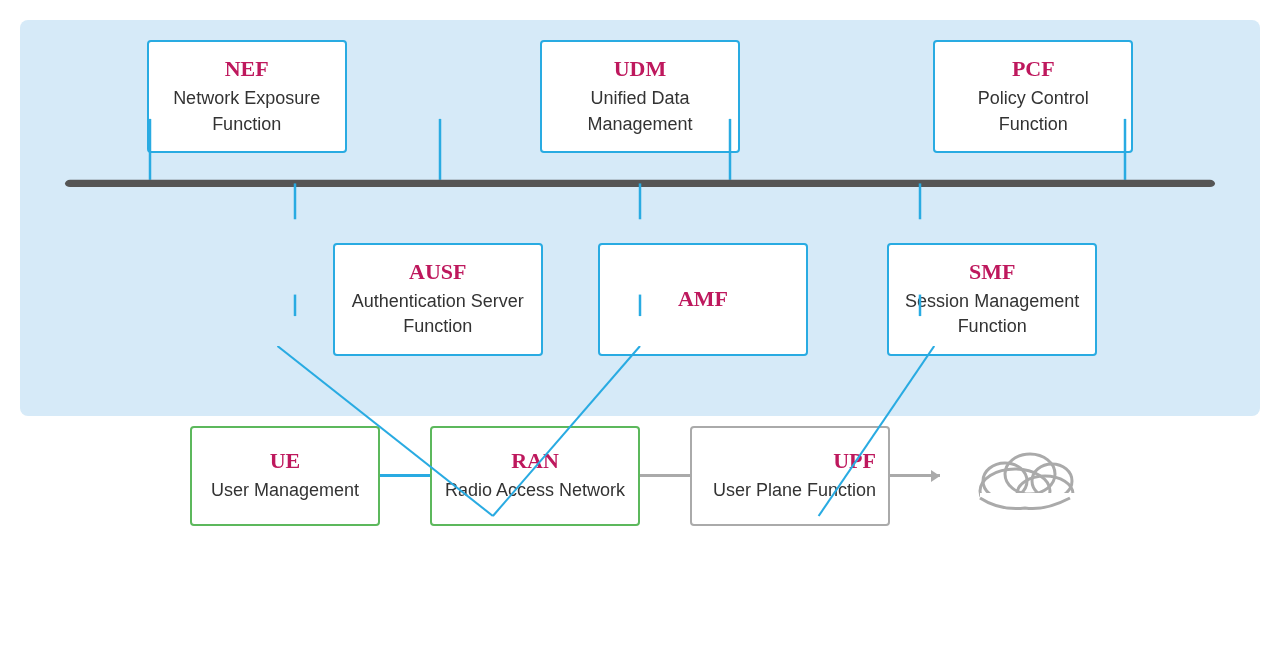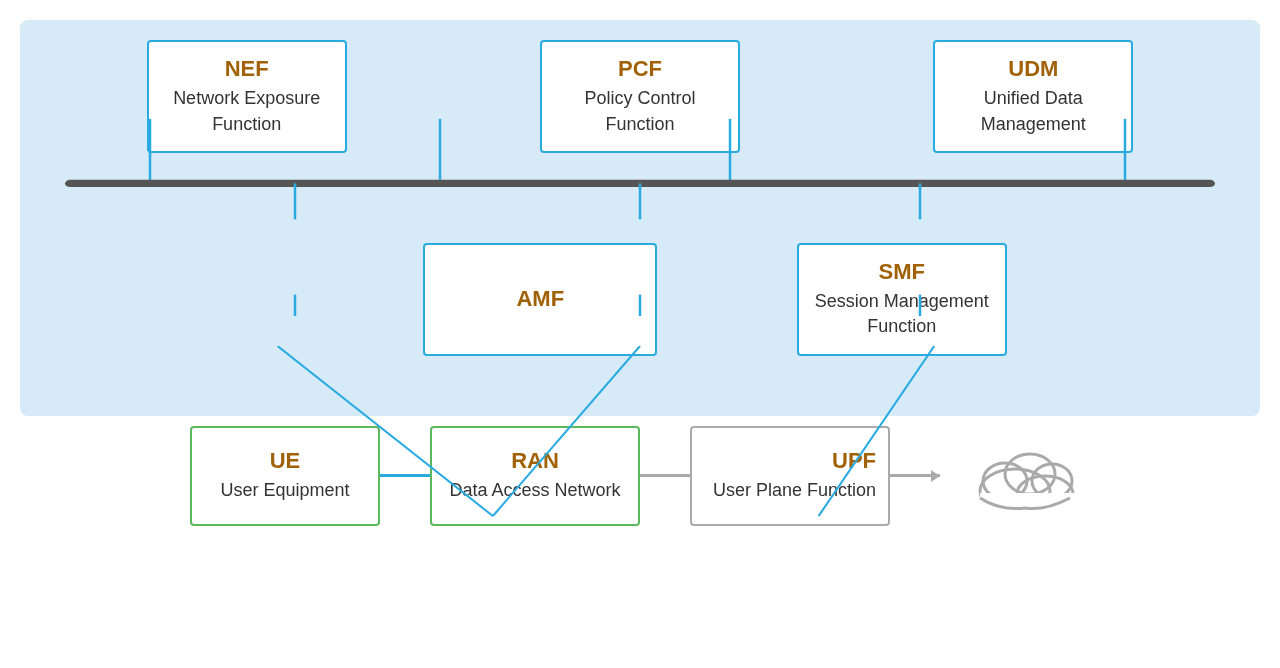--- a/index.html
+++ b/index.html
@@ -55,22 +55,23 @@
     }
 
     .nf-box.gray {
       border-color: #aaaaaa;
       align-items: flex-end;
     }
 
     .nf-title {
       font-size: 22px;
       font-weight: bold;
-      color: #a16207;
+      color: #be185d;
       line-height: 1.2;
+      font-family: Liberation Serif, serif;
     }
 
     .nf-subtitle {
       font-size: 18px;
       color: #333333;
       margin-top: 4px;
       line-height: 1.4;
     }
 
     
@@ -111,27 +112,27 @@
 
   <div class="core-area">
     <div class="core-inner" style="position:relative;">
 
       <div class="top-row">
         <div class="nf-box">
           <span class="nf-title">NEF</span>
           <span class="nf-subtitle">Network Exposure Function</span>
         </div>
         <div class="nf-box">
+          <span class="nf-title">UDM</span>
+          <span class="nf-subtitle">Unified Data Management</span>
+        </div>
+        <div class="nf-box">
           <span class="nf-title">PCF</span>
           <span class="nf-subtitle">Policy Control Function</span>
         </div>
-        <div class="nf-box">
-          <span class="nf-title">UDM</span>
-          <span class="nf-subtitle">Unified Data Management</span>
-        </div>
       </div>
 
       <svg class="svg-overlay" viewBox="0 0 1180 440" preserveAspectRatio="none" style="position:absolute;top:0;left:0;width:100%;height:100%;pointer-events:none;z-index:5;">
 
         <line x1="100" y1="110" x2="100" y2="195" stroke="#29abe2" stroke-width="2.5"></line>
 
         <line x1="390" y1="110" x2="390" y2="195" stroke="#29abe2" stroke-width="2.5"></line>
 
         <line x1="680" y1="110" x2="680" y2="195" stroke="#29abe2" stroke-width="2.5"></line>
 
@@ -149,21 +150,25 @@
 
         <line x1="590" y1="355" x2="590" y2="385" stroke="#29abe2" stroke-width="2.5"></line>
 
         <line x1="870" y1="355" x2="870" y2="385" stroke="#29abe2" stroke-width="2.5"></line>
 
       </svg>
 
       <div style="margin-top: 90px; display: flex; justify-content: space-around;">
 
         <div style="width:200px; flex-shrink:0;"></div>
-        <div class="nf-box" style="width:234px; min-height:110px;">
+        <div class="nf-box" style="width:210px; min-height:110px;">
+          <span class="nf-title">AUSF</span>
+          <span class="nf-subtitle">Authentication Server Function</span>
+        </div>
+        <div class="nf-box" style="width:210px; min-height:110px;">
           <span class="nf-title">AMF</span>
         </div>
         <div class="nf-box" style="width:210px; min-height:110px;margin-left:24px;">
           <span class="nf-title">SMF</span>
           <span class="nf-subtitle">Session Management Function</span>
         </div>
 
         <div style="width:50px; flex-shrink:0;"></div>
       </div>
 
@@ -180,28 +185,28 @@
 
       <line x1="870" y1="0" x2="760" y2="170" stroke="#29abe2" stroke-width="2"></line>
     </svg>
 
     <div class="bottom-row">
 
       <div style="flex:1;"></div>
 
       <div class="nf-box green" style="width:190px; min-height:100px; flex-shrink:0; position:relative; z-index:2;">
         <span class="nf-title">UE</span>
-        <span class="nf-subtitle">User Equipment</span>
+        <span class="nf-subtitle">User Management</span>
       </div>
 
       <div style="width:50px; height:2.5px; background:#29abe2; flex-shrink:0; z-index:2; position:relative;"></div>
 
       <div class="nf-box green" style="width:210px; min-height:100px; flex-shrink:0; position:relative; z-index:2;">
         <span class="nf-title">RAN</span>
-        <span class="nf-subtitle">Data Access Network</span>
+        <span class="nf-subtitle">Radio Access Network</span>
       </div>
 
       <div style="width:50px; height:2.5px; background:#aaaaaa; flex-shrink:0; z-index:2; position:relative;"></div>
 
       <div class="nf-box gray" style="width:200px; min-height:100px; flex-shrink:0; position:relative; z-index:2;">
         <span class="nf-title">UPF</span>
         <span class="nf-subtitle">User Plane Function</span>
       </div>
 
       <div style="width:50px; height:2.5px; background:#aaaaaa; flex-shrink:0; position:relative; z-index:2; display:flex; align-items:center;">

